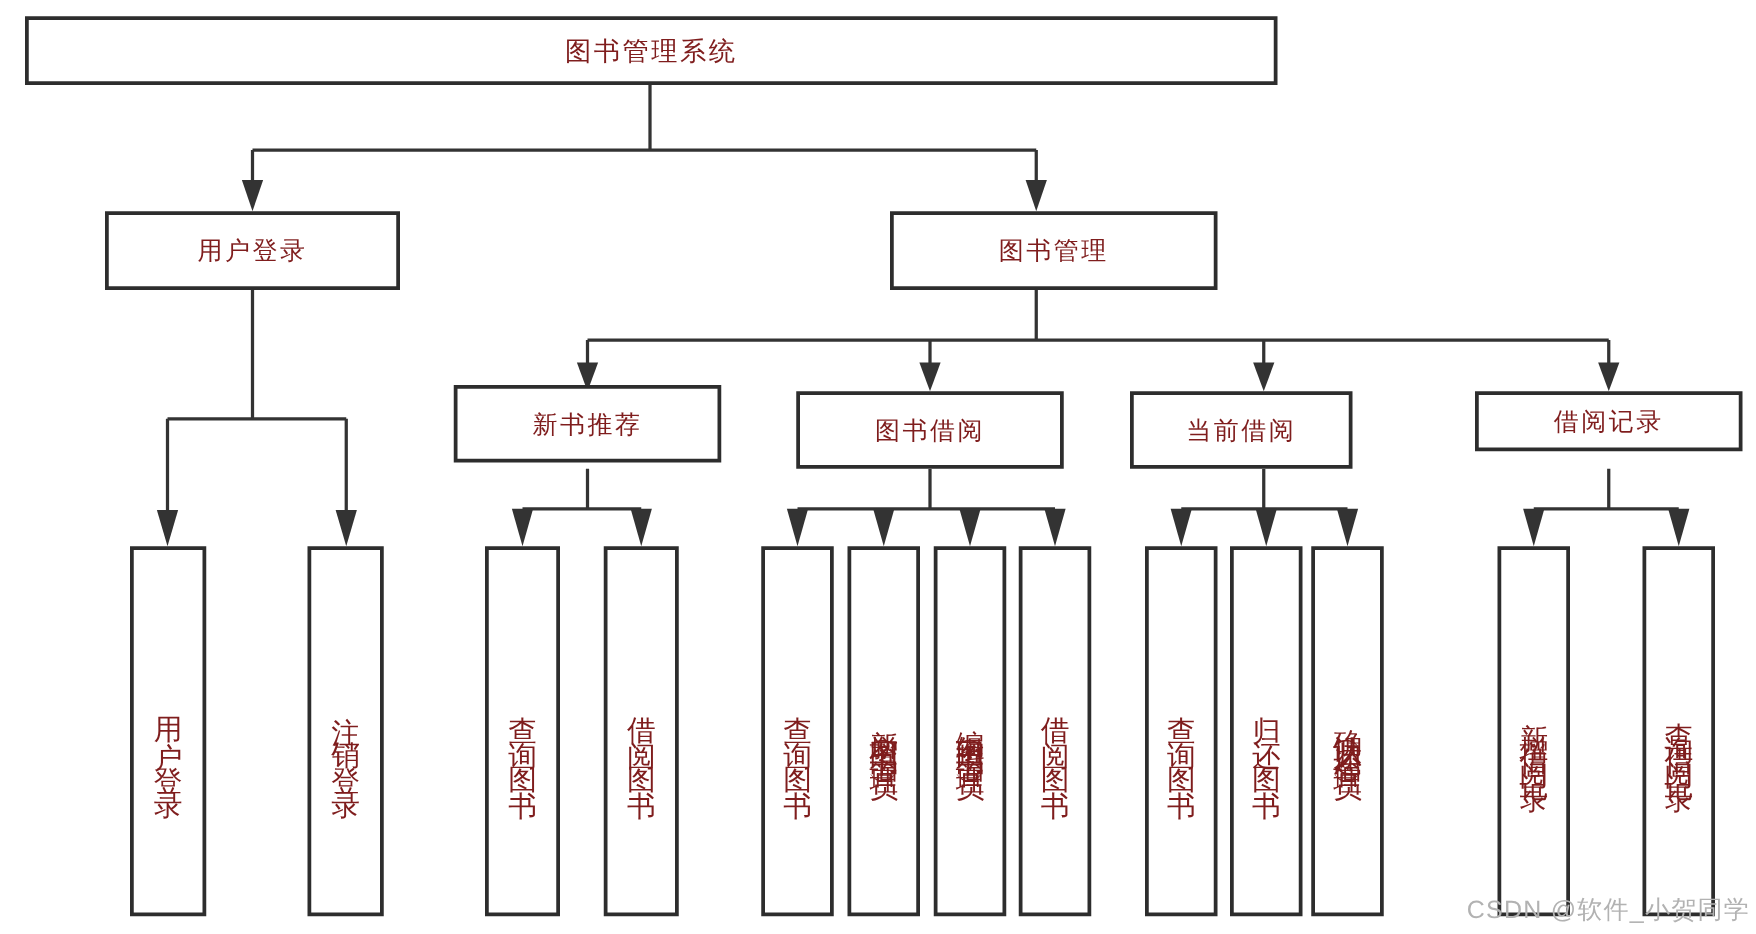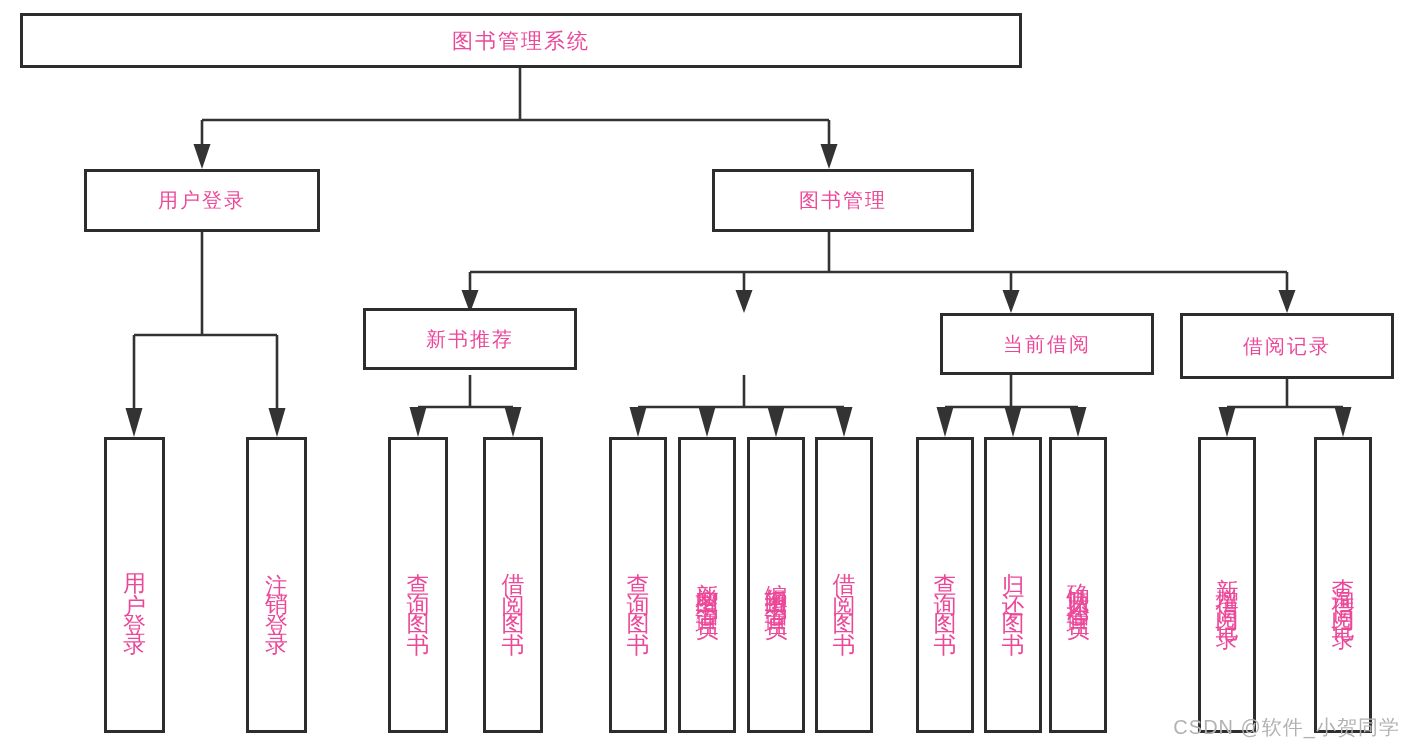--- a/index.html
+++ b/index.html
@@ -26,21 +26,21 @@
     stroke: none;
   }
   .node {
     position: absolute;
     box-sizing: border-box;
     background: #ffffff;
     border: 3px solid #2d2d2d;
     display: flex;
     align-items: center;
     justify-content: center;
-    color: #ec4899;
+    color: #7f1d1d;
   }
   .h-node { font-size: 20px; letter-spacing: 2px; }
   .root-node { font-size: 21px; }
   .v-node span {
     display: block;
     writing-mode: vertical-rl;
     text-orientation: mixed;
     font-size: 23px;
     line-height: 1;
     white-space: nowrap;
@@ -122,24 +122,27 @@
   <div class="node h-node" style="left:84px;top:169px;width:236px;height:63px;">
     <span>用户登录</span>
   </div>
   <div class="node h-node" style="left:712px;top:169px;width:262px;height:63px;">
     <span>图书管理</span>
   </div>
 
   <div class="node h-node" style="left:363px;top:308px;width:214px;height:62px;">
     <span>新书推荐</span>
   </div>
-  <div class="node h-node" style="left:940px;top:313px;width:214px;height:62px;text-align:center;">
+  <div class="node h-node" style="left:637px;top:313px;width:214px;height:62px;">
+    <span>图书借阅</span>
+  </div>
+  <div class="node h-node" style="left:904px;top:313px;width:178px;height:62px;text-align:center;">
     <span>当前借阅</span>
   </div>
-  <div class="node h-node" style="left:1180px;top:313px;width:214px;height:66px;">
+  <div class="node h-node" style="left:1180px;top:313px;width:214px;height:48px;">
     <span>借阅记录</span>
   </div>
 
   <div class="node v-node" style="left:104px;top:437px;width:61px;height:296px;">
     <span class="ls4">用户登录</span>
   </div>
   <div class="node v-node" style="left:246px;top:437px;width:61px;height:296px;">
     <span class="ls4">注销登录</span>
   </div>
 

